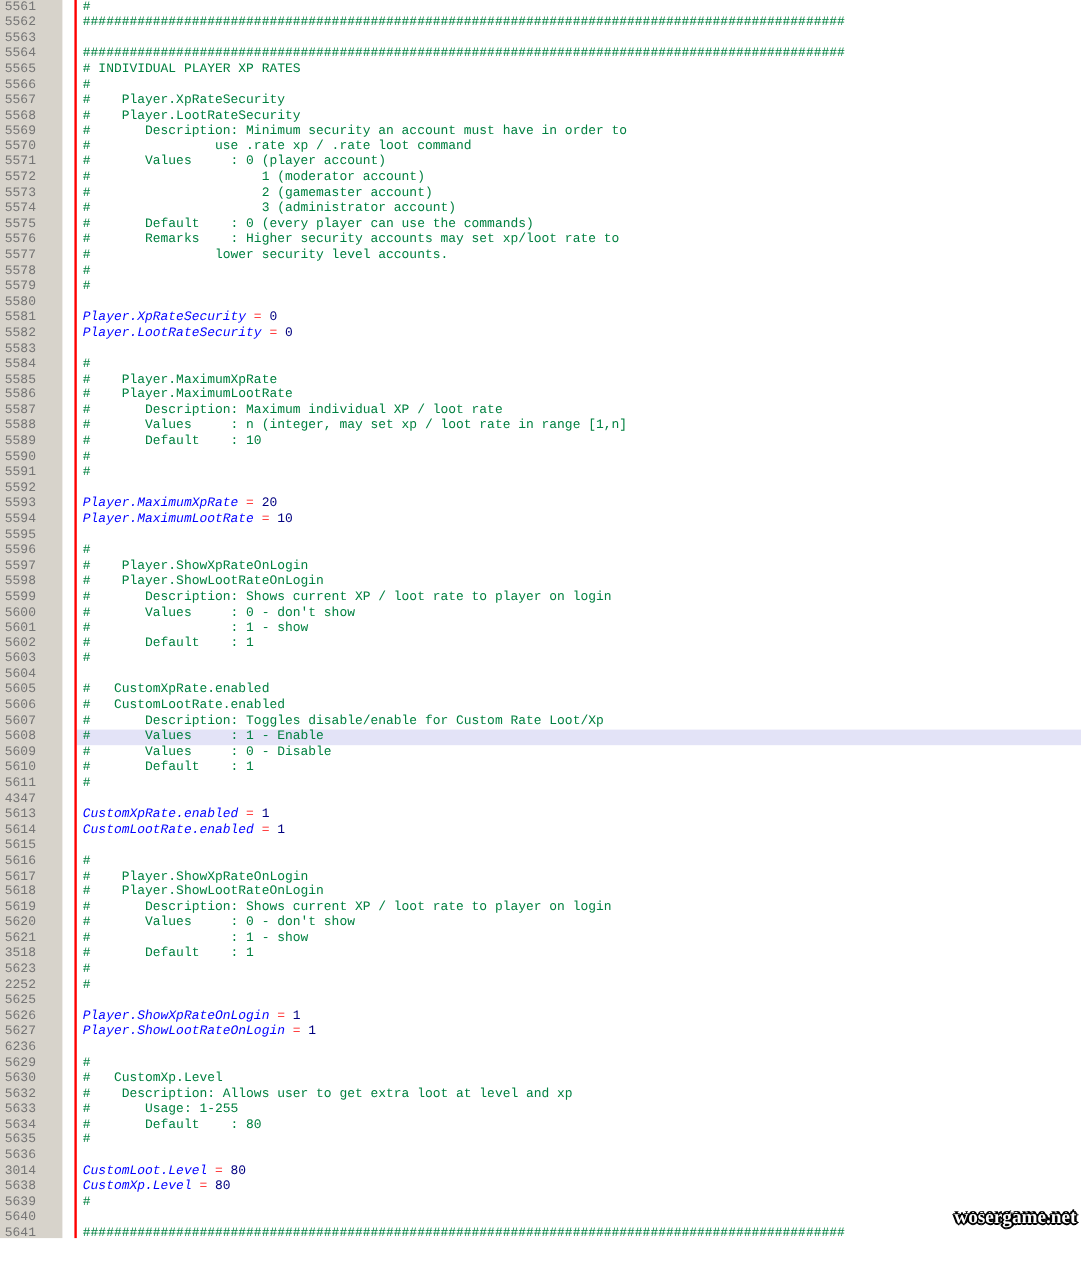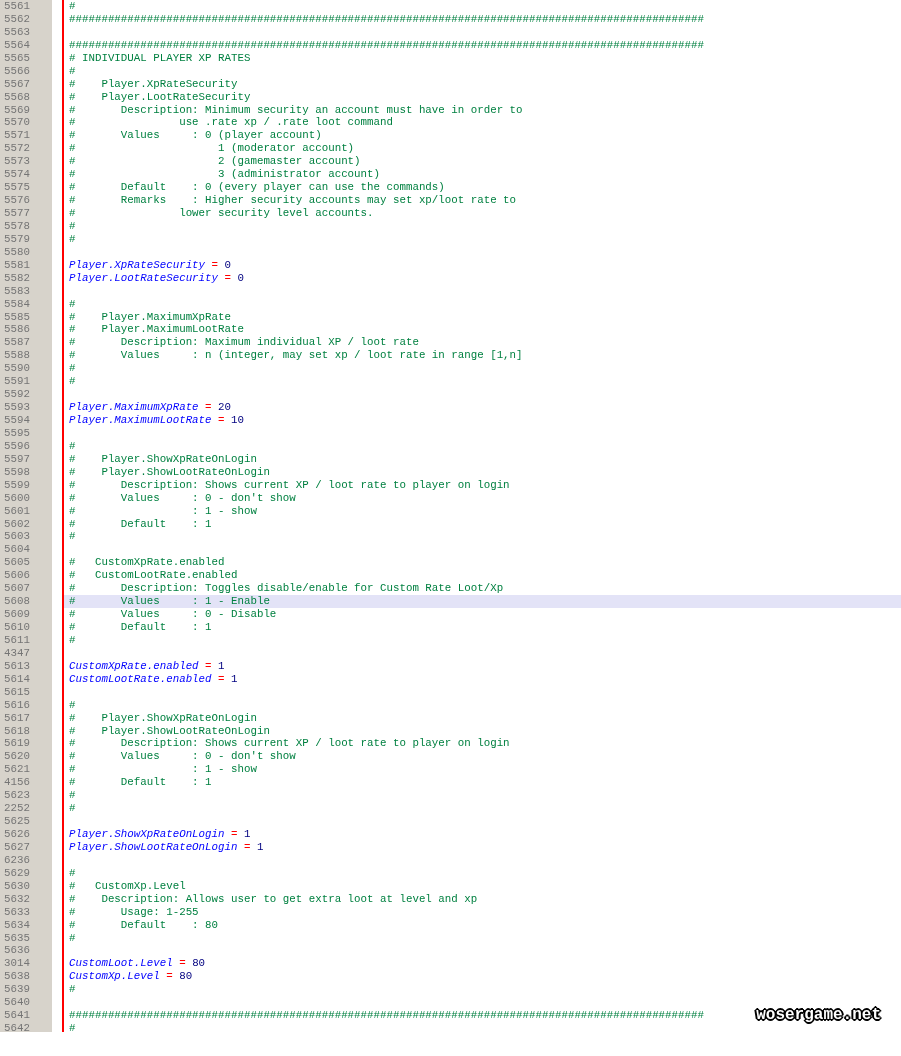--- a/index.html
+++ b/index.html
@@ -34,22 +34,22 @@
   .cw{
     flex:1;
     padding-left:5px;
   }
   .row.hl .cw{background:#e3e3f7;}
   .cmt{color:#008040;}
   .key{color:#0000ff;font-style:italic;}
   .eq{color:#ff0000;}
   .val{color:#000080;}
   .watermark{
-    position:absolute;right:20px;bottom:8px;
-    font-family:Liberation Mono, monospace;
+    position:absolute;right:4px;bottom:8px;
+    font-family:Liberation Serif, serif;
     font-weight:bold;font-size:16px;letter-spacing:0px;
     color:#ffffff;
     text-shadow:
       -1px -1px 0 #000, 1px -1px 0 #000, -1px 1px 0 #000, 1px 1px 0 #000,
       -2px 0 0 #000, 2px 0 0 #000, 0 -2px 0 #000, 0 2px 0 #000;
   }
 </style>
 </head>
 <body>
 
@@ -77,20 +77,21 @@
       <div class="row"><span class="ln">5579</span><span class="sp"></span><span class="cw"><span class="cmt">#</span></span></div>
       <div class="row"><span class="ln">5580</span><span class="sp"></span><span class="cw"></span></div>
       <div class="row"><span class="ln">5581</span><span class="sp"></span><span class="cw"><span class="key">Player.XpRateSecurity</span><span class="eq"> = </span><span class="val">0</span></span></div>
       <div class="row"><span class="ln">5582</span><span class="sp"></span><span class="cw"><span class="key">Player.LootRateSecurity</span><span class="eq"> = </span><span class="val">0</span></span></div>
       <div class="row"><span class="ln">5583</span><span class="sp"></span><span class="cw"></span></div>
       <div class="row"><span class="ln">5584</span><span class="sp"></span><span class="cw"><span class="cmt">#</span></span></div>
       <div class="row"><span class="ln">5585</span><span class="sp"></span><span class="cw"><span class="cmt">#    Player.MaximumXpRate</span></span></div>
       <div class="row"><span class="ln">5586</span><span class="sp"></span><span class="cw"><span class="cmt">#    Player.MaximumLootRate</span></span></div>
       <div class="row"><span class="ln">5587</span><span class="sp"></span><span class="cw"><span class="cmt">#       Description: Maximum individual XP / loot rate</span></span></div>
       <div class="row"><span class="ln">5588</span><span class="sp"></span><span class="cw"><span class="cmt">#       Values     : n (integer, may set xp / loot rate in range [1,n]</span></span></div>
+      <div class="row"><span class="ln">5589</span><span class="sp"></span><span class="cw"><span class="cmt">#       Default    : 10</span></span></div>
       <div class="row"><span class="ln">5590</span><span class="sp"></span><span class="cw"><span class="cmt">#</span></span></div>
       <div class="row"><span class="ln">5591</span><span class="sp"></span><span class="cw"><span class="cmt">#</span></span></div>
       <div class="row"><span class="ln">5592</span><span class="sp"></span><span class="cw"></span></div>
       <div class="row"><span class="ln">5593</span><span class="sp"></span><span class="cw"><span class="key">Player.MaximumXpRate</span><span class="eq"> = </span><span class="val">20</span></span></div>
       <div class="row"><span class="ln">5594</span><span class="sp"></span><span class="cw"><span class="key">Player.MaximumLootRate</span><span class="eq"> = </span><span class="val">10</span></span></div>
       <div class="row"><span class="ln">5595</span><span class="sp"></span><span class="cw"></span></div>
       <div class="row"><span class="ln">5596</span><span class="sp"></span><span class="cw"><span class="cmt">#</span></span></div>
       <div class="row"><span class="ln">5597</span><span class="sp"></span><span class="cw"><span class="cmt">#    Player.ShowXpRateOnLogin</span></span></div>
       <div class="row"><span class="ln">5598</span><span class="sp"></span><span class="cw"><span class="cmt">#    Player.ShowLootRateOnLogin</span></span></div>
       <div class="row"><span class="ln">5599</span><span class="sp"></span><span class="cw"><span class="cmt">#       Description: Shows current XP / loot rate to player on login</span></span></div>
@@ -109,21 +110,21 @@
       <div class="row"><span class="ln">4347</span><span class="sp"></span><span class="cw"></span></div>
       <div class="row"><span class="ln">5613</span><span class="sp"></span><span class="cw"><span class="key">CustomXpRate.enabled</span><span class="eq"> = </span><span class="val">1</span></span></div>
       <div class="row"><span class="ln">5614</span><span class="sp"></span><span class="cw"><span class="key">CustomLootRate.enabled</span><span class="eq"> = </span><span class="val">1</span></span></div>
       <div class="row"><span class="ln">5615</span><span class="sp"></span><span class="cw"></span></div>
       <div class="row"><span class="ln">5616</span><span class="sp"></span><span class="cw"><span class="cmt">#</span></span></div>
       <div class="row"><span class="ln">5617</span><span class="sp"></span><span class="cw"><span class="cmt">#    Player.ShowXpRateOnLogin</span></span></div>
       <div class="row"><span class="ln">5618</span><span class="sp"></span><span class="cw"><span class="cmt">#    Player.ShowLootRateOnLogin</span></span></div>
       <div class="row"><span class="ln">5619</span><span class="sp"></span><span class="cw"><span class="cmt">#       Description: Shows current XP / loot rate to player on login</span></span></div>
       <div class="row"><span class="ln">5620</span><span class="sp"></span><span class="cw"><span class="cmt">#       Values     : 0 - don't show</span></span></div>
       <div class="row"><span class="ln">5621</span><span class="sp"></span><span class="cw"><span class="cmt">#                  : 1 - show</span></span></div>
-      <div class="row"><span class="ln">4156</span><span class="sp"></span><span class="cw"><span class="cmt">#       Default    : 1</span></span></div>
+      <div class="row"><span class="ln">3518</span><span class="sp"></span><span class="cw"><span class="cmt">#       Default    : 1</span></span></div>
       <div class="row"><span class="ln">5623</span><span class="sp"></span><span class="cw"><span class="cmt">#</span></span></div>
       <div class="row"><span class="ln">2252</span><span class="sp"></span><span class="cw"><span class="cmt">#</span></span></div>
       <div class="row"><span class="ln">5625</span><span class="sp"></span><span class="cw"></span></div>
       <div class="row"><span class="ln">5626</span><span class="sp"></span><span class="cw"><span class="key">Player.ShowXpRateOnLogin</span><span class="eq"> = </span><span class="val">1</span></span></div>
       <div class="row"><span class="ln">5627</span><span class="sp"></span><span class="cw"><span class="key">Player.ShowLootRateOnLogin</span><span class="eq"> = </span><span class="val">1</span></span></div>
       <div class="row"><span class="ln">6236</span><span class="sp"></span><span class="cw"></span></div>
       <div class="row"><span class="ln">5629</span><span class="sp"></span><span class="cw"><span class="cmt">#</span></span></div>
       <div class="row"><span class="ln">5630</span><span class="sp"></span><span class="cw"><span class="cmt">#   CustomXp.Level</span></span></div>
       <div class="row"><span class="ln">5632</span><span class="sp"></span><span class="cw"><span class="cmt">#    Description: Allows user to get extra loot at level and xp</span></span></div>
       <div class="row"><span class="ln">5633</span><span class="sp"></span><span class="cw"><span class="cmt">#       Usage: 1-255</span></span></div>

